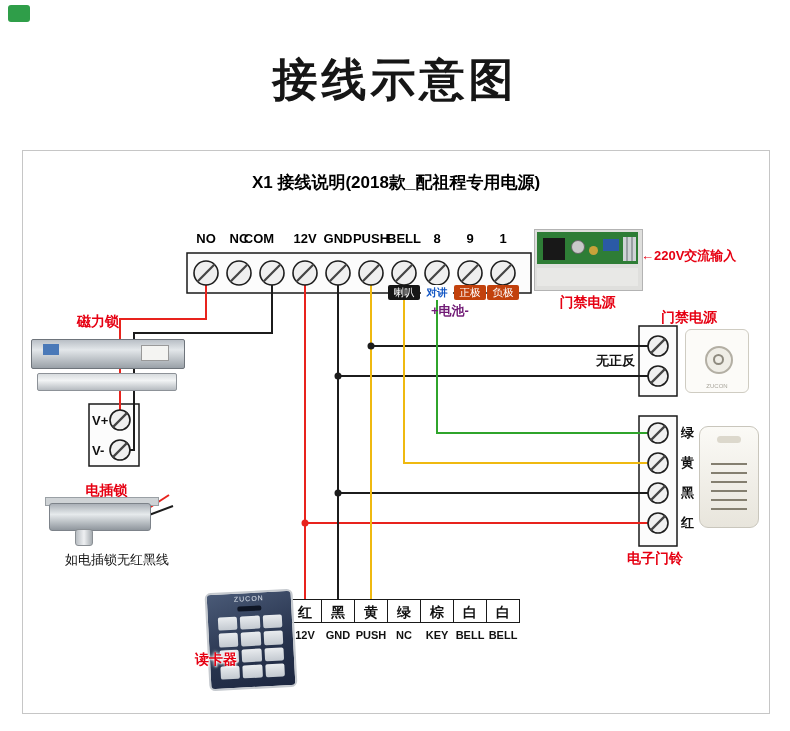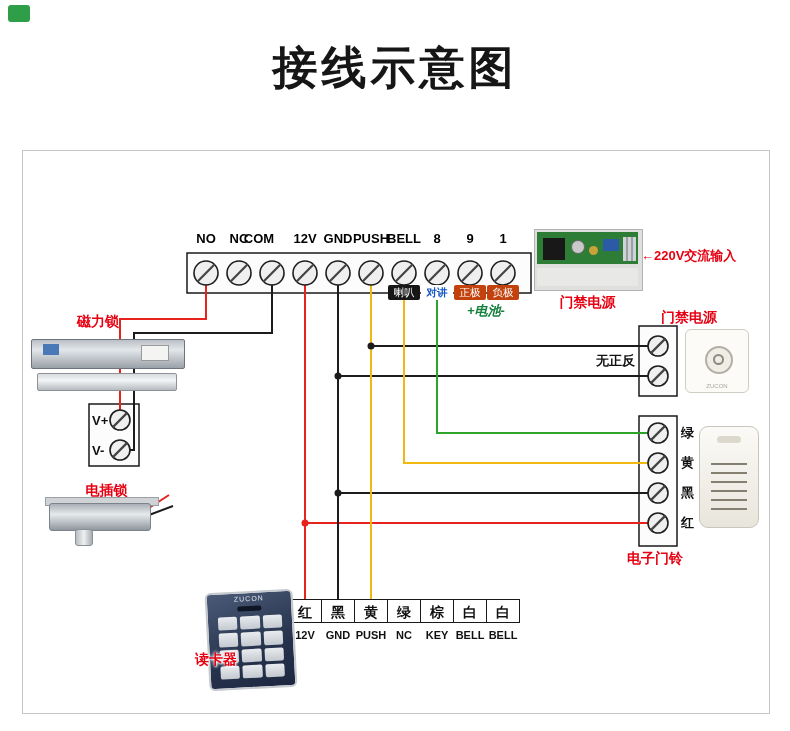--- a/index.html
+++ b/index.html
@@ -1,37 +1,37 @@
 <!DOCTYPE html>
 <html><head>
 <meta charset="utf-8">
 <style>
   html,body{margin:0;padding:0;background:#fff;}
   .screen{position:relative;width:790px;height:731px;background:#fff;overflow:hidden;
           font-family:"Liberation Sans","DejaVu Sans",sans-serif;color:#111;}
   .corner{position:absolute;left:8px;top:5px;width:22px;height:17px;background:#2f9e49;border-radius:3px;}
-  .title{position:absolute;top:38px;left:0;right:0;margin:0;text-align:center;
+  .title{position:absolute;top:38px;left:0;right:0;margin:12px;text-align:center;
          font-size:45px;font-weight:800;letter-spacing:4px;color:#161616;}
   .frame{position:absolute;left:22px;top:150px;width:746px;height:562px;
          border:1px solid #c6c6c6;background:#fff;}
   .frame *{position:absolute;}
   .ititle{top:20px;left:0;right:0;text-align:center;font-size:17px;font-weight:bold;color:#000;}
   svg.wiring{left:0;top:0;width:746px;height:562px;}
   .tblock{fill:#fcfcfc;stroke:#1a1a1a;stroke-width:1.5;}
   .w{fill:none;stroke-width:2;}
   .red{stroke:#e8231d}.black{stroke:#1c1c1c}.yellow{stroke:#efb910}.green{stroke:#2fa42b}
   .screw{fill:#efefef;stroke:#1d1d1d;stroke-width:1.6;}
   .slot{stroke:#444;stroke-width:2.2;stroke-linecap:round;}
   .dotr{fill:#e8231d}.dotb{fill:#1c1c1c}
   .tlab{top:80px;width:40px;text-align:center;font-weight:bold;font-size:13px;color:#000;}
   .tag{top:134px;width:32px;height:15px;line-height:15px;font-size:10.5px;text-align:center;border-radius:2px;}
   .tag-dark{background:#161616;color:#fff;}
   .tag-bluetext{color:#1256c4;font-weight:bold;background:#fff;}
   .tag-blue{background:#c2410c;color:#fff;}
-  .battery{left:408px;top:151px;width:110px;text-align:center;color:#15803d;font-weight:bold;font-size:13px;font-style:italic;}
+  .battery{left:408px;top:151px;width:110px;color:#701a75;font-weight:bold;font-size:13px;}
   .rlabel{color:#e60012;font-weight:bold;font-size:14px;text-align:center;}
   .v220{left:618px;top:96px;color:#e60012;font-weight:bold;font-size:13px;white-space:nowrap;}
   .nopol{left:560px;top:201px;width:52px;font-weight:bold;font-size:13px;color:#111;text-align:right;}
   .vlab{left:69px;width:22px;font-weight:bold;font-size:13px;color:#111;}
   .note{left:6px;width:176px;text-align:center;font-size:13px;color:#111;}
   .bwl{left:658px;width:16px;font-weight:bold;font-size:13px;color:#111;}
   .wbox{top:448px;width:34px;height:24px;background:#fff;border:1.5px solid #1a1a1a;
         line-height:24px;text-align:center;font-weight:bold;font-size:14px;color:#111;box-sizing:border-box;}
   .wfn{top:478px;width:48px;text-align:center;font-weight:bold;font-size:11px;color:#111;white-space:nowrap;}
   
@@ -79,20 +79,21 @@
                 text-shadow:0 0 3px #fff,0 0 4px #fff,1px 1px 2px #fff;}
 </style>
 </head>
 <body>
 
 <div class="screen">
   <div class="corner"></div>
   <h1 class="title">接线示意图</h1>
 
   <div class="frame">
+    <div class="ititle">X1 接线说明(2018款_配祖程专用电源)</div>
 
     <svg class="wiring" viewBox="0 0 746 562">
 
       <rect class="tblock" x="164" y="102" width="344" height="40"></rect>
       <rect class="tblock" x="66" y="253" width="50" height="62"></rect>
       <rect class="tblock" x="616" y="175" width="38" height="70"></rect>
       <rect class="tblock" x="616" y="265" width="38" height="130"></rect>
 
       <polyline class="w red" points="183,122 183,168 97,168 97,262"></polyline>
       <polyline class="w black" points="249,122 249,182 111,182 111,299 106,299"></polyline>
@@ -189,20 +190,21 @@
     <div class="mag-sticker2"></div>
     <div class="mag-bar2"></div>
 
     <span class="vlab" style="top:262px">V+</span>
     <span class="vlab" style="top:292px">V-</span>
 
     <span class="rlabel" style="left:36px;top:331px;width:95px">电插锁</span>
     <div class="bolt-plate"></div>
     <div class="bolt-body"></div>
     <div class="bolt-pin"></div>
+    <span class="note" style="top:400px">如电插锁无红黑线</span>
 
     <span class="rlabel" style="left:610px;top:158px;width:112px">门禁电源</span>
     <span class="nopol">无正反</span>
     <div class="exitbtn">
       <div class="exitbtn-circle"></div>
       <div class="exitbtn-key"></div>
       <div class="exitbtn-brand">ZUCON</div>
     </div>
 
     <span class="bwl" style="top:273px">绿</span>

